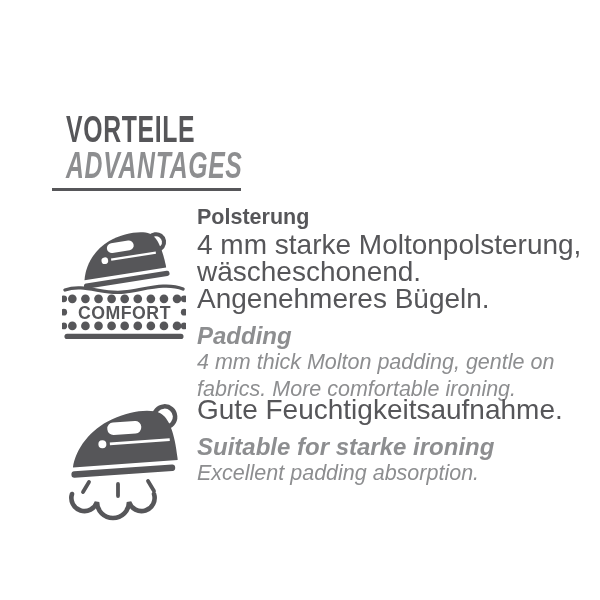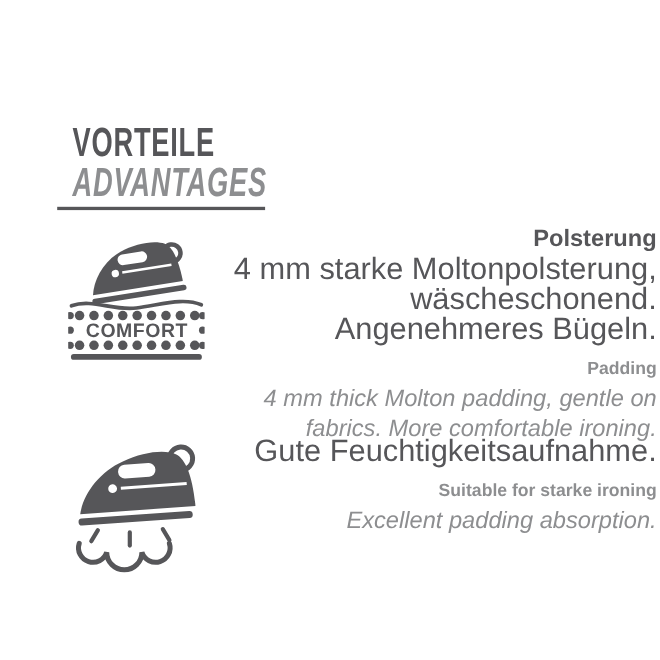--- a/index.html
+++ b/index.html
@@ -15,28 +15,28 @@
   }
   .title-en{
     position:absolute;left:66px;top:106px;font-size:37px;line-height:38px;
     font-weight:700;font-style:italic;letter-spacing:1px;color:var(--light);
     transform:scaleX(.67);transform-origin:left top;white-space:nowrap;
   }
   .divider{position:absolute;left:52px;top:147px;width:189px;height:3px;background:var(--dark);}
   
   .icon{position:absolute;}
   .icon svg{display:block;width:100%;height:auto;color:var(--dark);}
-  .icon-1{left:62px;top:176px;width:124px;}
+  .icon-1{left:62px;top:188px;width:124px;}
   .icon-2{left:56px;top:356px;width:140px;}
-  .copy{position:absolute;width:400px;text-align:right;}
+  .copy{position:absolute;width:400px;}
   .copy-1{left:197px;top:163px;}
   .copy-2{left:197px;top:355px;}
   .copy h3{margin:0;font-size:21.5px;line-height:27px;font-weight:700;color:var(--dark);}
   .copy p.de{margin:0;font-size:28px;line-height:27px;color:var(--dark);white-space:pre-line;}
-  .copy h4{margin:10px 0 0 0;font-size:16px;line-height:27px;font-weight:700;color:var(--light);}
+  .copy h4{margin:10px 0 0 0;font-size:24px;line-height:27px;font-weight:700;font-style:italic;color:var(--light);}
   .copy p.en{margin:0;font-size:21.5px;line-height:27px;font-style:italic;color:var(--light);white-space:pre-line;}
   .comfort-label-text{
     font-family:"Liberation Sans",sans-serif;font-weight:700;
   }
 </style>
 </head>
 <body>
 
 <div class="canvas">
 

